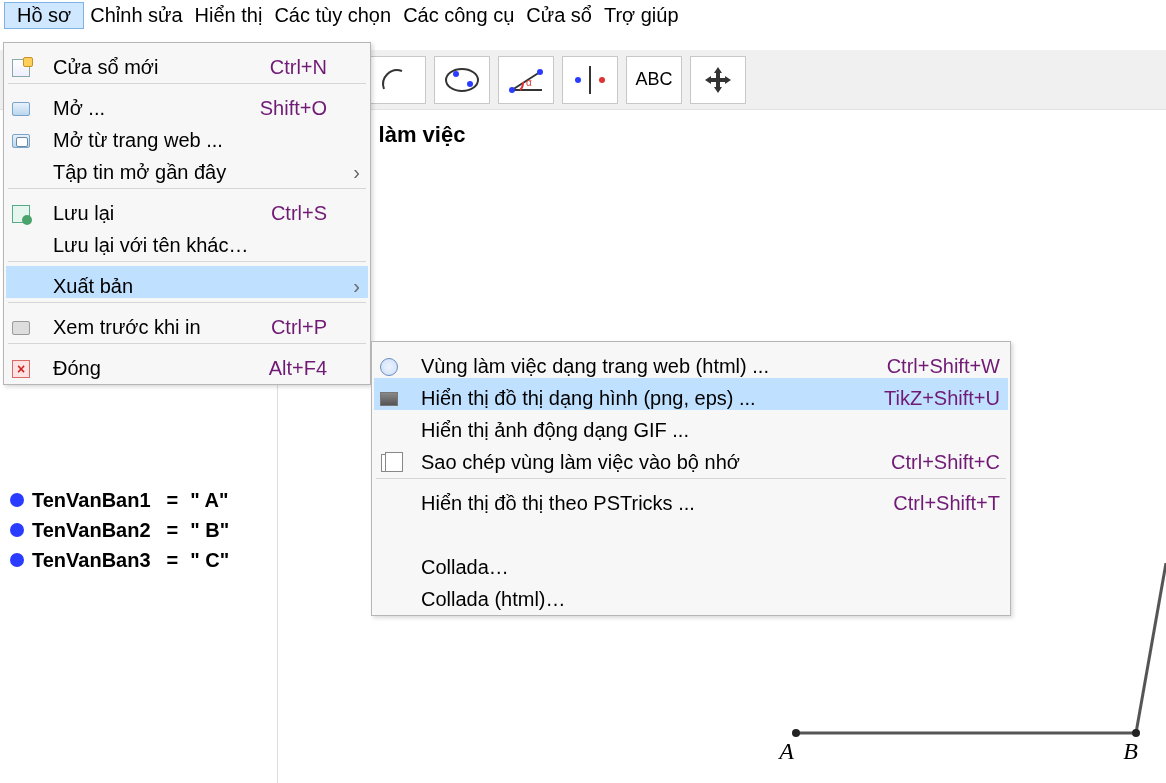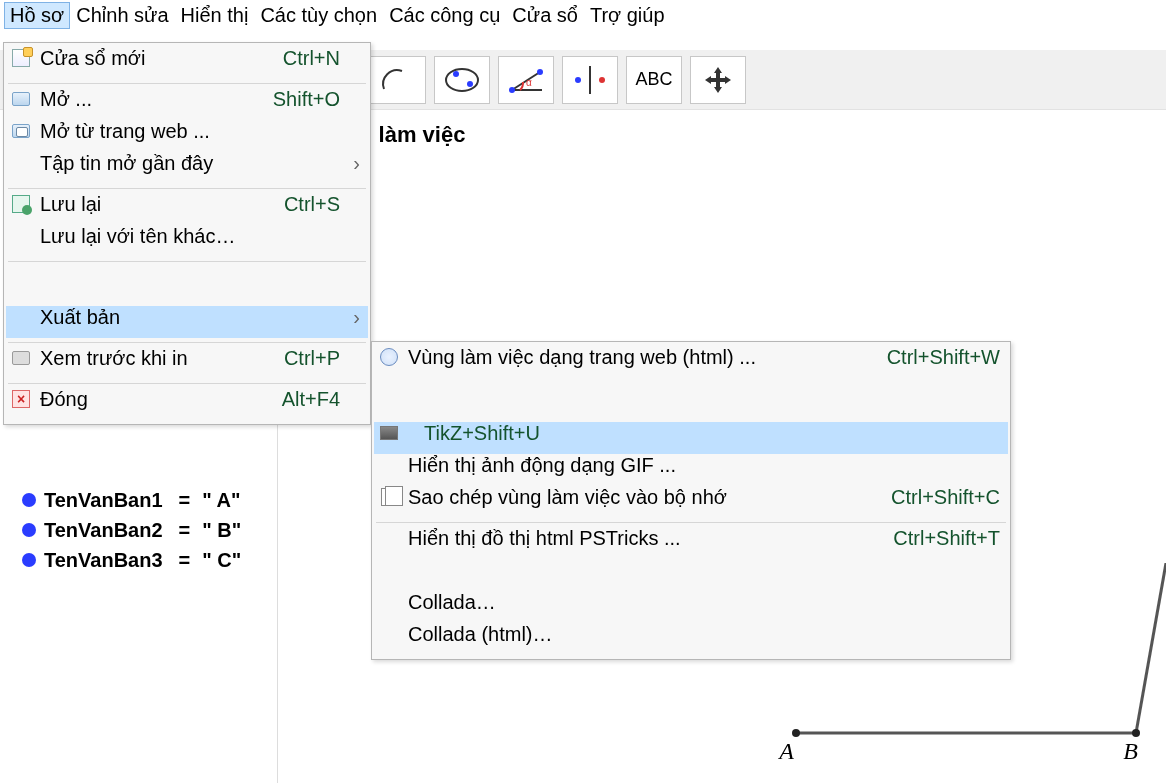--- a/index.html
+++ b/index.html
@@ -21,21 +21,21 @@
     padding: 2px 4px 4px 4px;
     background: #fff;
   }
   .menubar-item {
     padding: 2px 6px;
     cursor: default;
   }
   .menubar-item.active {
     background: #cfe8ff;
     border: 1px solid #7fb2e5;
-    padding: 1px 5px;
+    padding: 1px 12px;
   }
 
   
   .toolbar {
     position: absolute;
     top: 50px;
     left: 0;
     right: 0;
     height: 60px;
     background: #f0f0f0;
@@ -57,21 +57,21 @@
     position: absolute;
     top: 122px;
     left: 359px;
     font-weight: 700;
     font-size: 22px;
   }
 
   
   .algebra {
     position: absolute;
-    left: 22px;
+    left: 10px;
     top: 485px;
     font-size: 20px;
     text-align: center;
   }
   .algebra-row { display: flex; align-items: center; gap: 8px; height: 30px; }
   .blue-dot { width: 14px; height: 14px; border-radius: 50%; background: #2a3cff; display: inline-block; }
   .alg-name { font-weight: 700; padding-right: 4px; }
   .alg-eq { font-weight: 700; padding: 0 4px; }
   .alg-val { font-weight: 700; }
 
@@ -95,33 +95,33 @@
     border: 1px solid #b6b6b6;
     box-shadow: 2px 2px 4px rgba(0,0,0,.15);
     padding: 4px 2px;
     min-width: 360px;
   }
   .menu.file { top: 42px; left: 3px; width: 368px; }
   .menu.sub  { top: 341px; left: 371px; width: 640px; }
 
   .menu-row {
     display: flex;
-    align-items: flex-start;
+    align-items: flex-end;
     height: 32px;
     padding: 0 8px 0 4px;
-    gap: 8px;
+    gap: 21px;
     cursor: default;
     white-space: nowrap;
   }
   .menu-row .mi-icon { width: 22px; height: 22px; display:flex; align-items:center; justify-content:center; flex: 0 0 22px; }
   .menu-row .mi-label { flex: 1 1 auto; }
-  .menu-row .mi-accel { color: #14532d; padding-left: 16px; }
+  .menu-row .mi-accel { color: #701a75; padding-left: 16px; }
   .menu-row .mi-sub { width: 12px; text-align: right; color:#666; }
   .menu-sep { height: 1px; background: #d6d6d6; margin: 4px 2px; }
-  .menu-row.hl { background: #bfe0ff; margin-top: 44px; }
+  .menu-row.hl { background: #bfe0ff; }
 
   
   .ic-newwin { width:18px;height:18px;border:1px solid #8aa; background:linear-gradient(#fff,#eef);} 
   .ic-newwin::after{content:"";display:block;width:8px;height:8px;position:relative;left:10px;top:-3px;background:#ffcf5a;border:1px solid #c7922a;border-radius:2px;}
   .ic-open { width:18px;height:14px;border:1px solid #7aa3c9;background:linear-gradient(#e7f1fb,#bcd6ee);border-radius:2px; }
   .ic-open2 { width:18px;height:14px;border:1px solid #7aa3c9;background:linear-gradient(#e7f1fb,#bcd6ee);border-radius:2px; position:relative;}
   .ic-open2::after{content:"";position:absolute;left:3px;top:2px;width:10px;height:8px;border:1px solid #6d89a5;border-radius:2px;background:#fff;}
   .ic-save { width:18px;height:18px;border:1px solid #5a8; background:#e6f6ee; position:relative;}
   .ic-save::after{content:"";position:absolute;right:-3px;bottom:-3px;width:10px;height:10px;background:#4aa36a;border-radius:50%;}
   .ic-share{ width:18px;height:18px;border:1px solid #bfa24a;border-radius:50%;background:radial-gradient(#fff,#f4e4b0);}
@@ -295,37 +295,38 @@
     <span class="mi-icon">
         <span class="ic-web"></span>
       </span>
     <span class="mi-label">Vùng làm việc dạng trang web (html) ...</span>
     <span class="mi-accel">Ctrl+Shift+W</span>
   </div>
   <div class="menu-row hl">
     <span class="mi-icon">
         <span class="ic-img"></span>
       </span>
+    <span class="mi-label">Hiển thị đồ thị dạng hình (png, eps) ...</span>
     <span class="mi-accel">TikZ+Shift+U</span>
   </div>
   <div class="menu-row">
     <span class="mi-icon"></span>
     <span class="mi-label">Hiển thị ảnh động dạng GIF ...</span>
   </div>
   <div class="menu-row">
     <span class="mi-icon">
         <span class="ic-copy"></span>
       </span>
     <span class="mi-label">Sao chép vùng làm việc vào bộ nhớ</span>
     <span class="mi-accel">Ctrl+Shift+C</span>
   </div>
   <div class="menu-sep"></div>
   <div class="menu-row">
     <span class="mi-icon"></span>
-    <span class="mi-label">Hiển thị đồ thị html PSTricks ...</span>
+    <span class="mi-label">Hiển thị đồ thị theo PSTricks ...</span>
     <span class="mi-accel">Ctrl+Shift+T</span>
   </div>
   <div class="menu-row">
     <span class="mi-icon"></span>
   </div>
   <div class="menu-row">
     <span class="mi-icon"></span>
     <span class="mi-label">Collada…</span>
   </div>
   <div class="menu-row">

